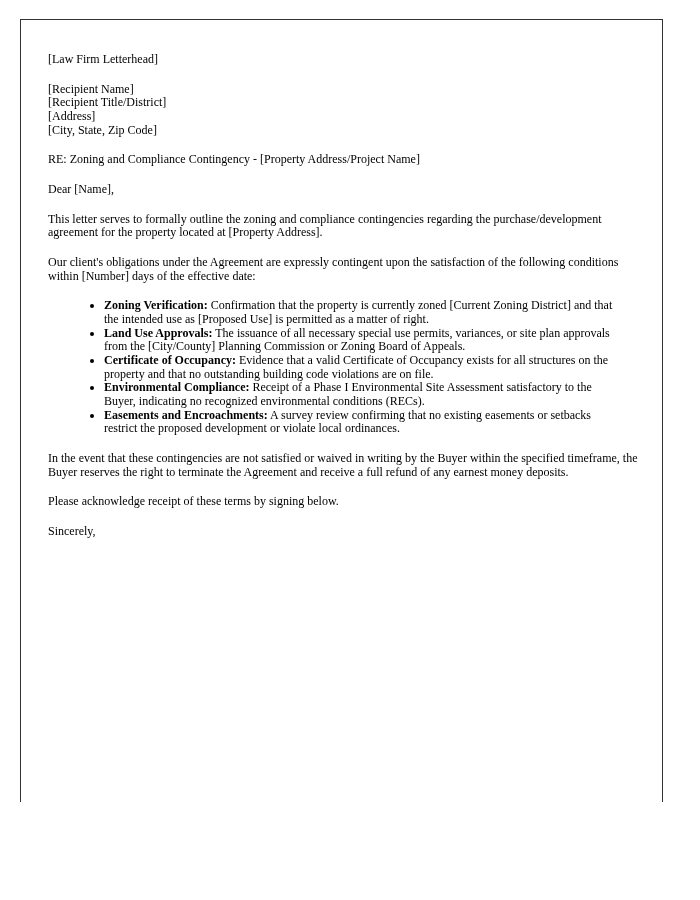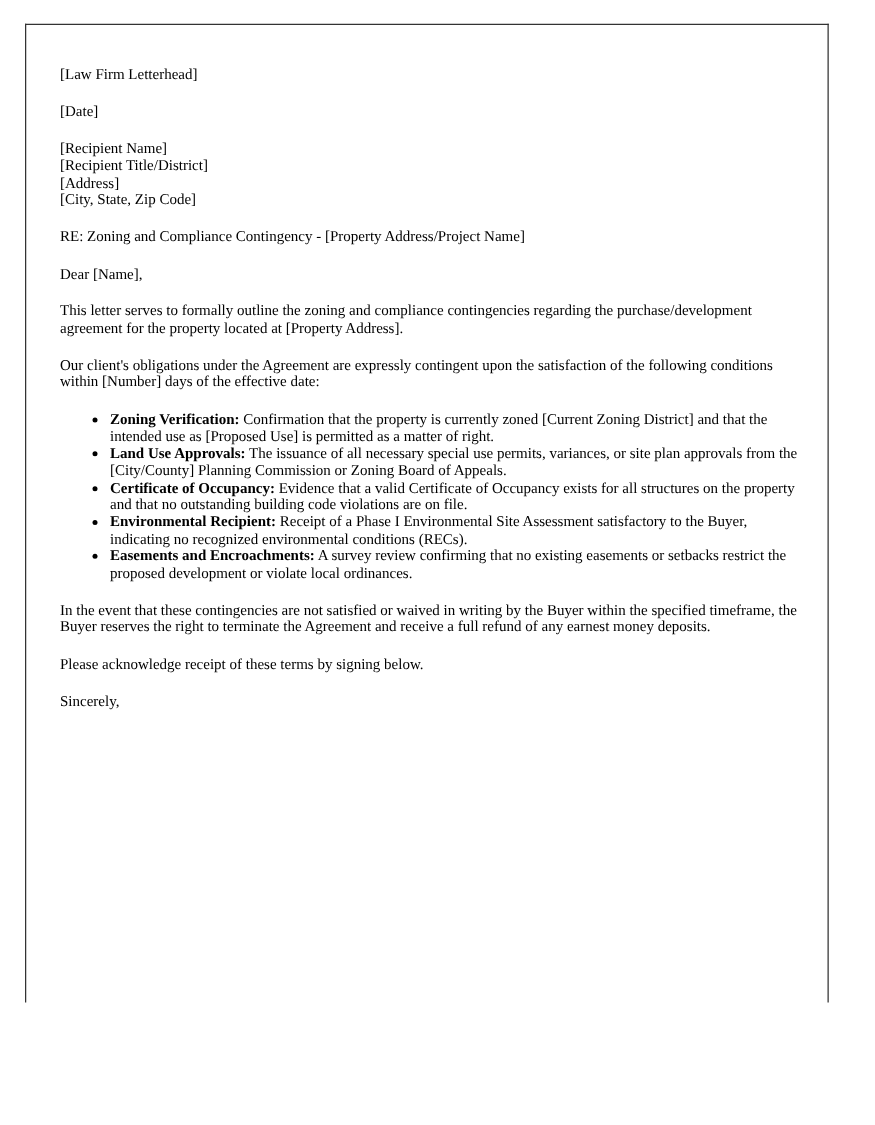--- a/index.html
+++ b/index.html
@@ -34,39 +34,38 @@
     margin: 16px 0;
     padding: 0;
   }
   .addr-block {
     margin: 16px 0;
   }
   .addr-block div {
     margin: 0;
   }
   ul.contingency-list {
-    margin: 16px 0;
+    margin: 16px 16px;
     padding-left: 40px;
     list-style-type: disc;
   }
   ul.contingency-list li {
     margin: 0;
     padding: 0;
   }
   .run-in-label {
     font-weight: bold;
   }
 </style>
 </head>
 <body>
 
 <div class="letter">
   <p>[Law Firm Letterhead]</p>
 
-  <p>[Date]</p>
 
   <div class="addr-block">
     <div>[Recipient Name]</div>
     <div>[Recipient Title/District]</div>
     <div>[Address]</div>
     <div>[City, State, Zip Code]</div>
   </div>
 
   <p>RE: Zoning and Compliance Contingency - [Property Address/Project Name]</p>
 
@@ -80,21 +79,21 @@
     <li>
       <span class="run-in-label">Zoning Verification:</span><span> Confirmation that the property is currently zoned [Current Zoning District] and that the intended use as [Proposed Use] is permitted as a matter of right.</span>
     </li>
     <li>
       <span class="run-in-label">Land Use Approvals:</span><span> The issuance of all necessary special use permits, variances, or site plan approvals from the [City/County] Planning Commission or Zoning Board of Appeals.</span>
     </li>
     <li>
       <span class="run-in-label">Certificate of Occupancy:</span><span> Evidence that a valid Certificate of Occupancy exists for all structures on the property and that no outstanding building code violations are on file.</span>
     </li>
     <li>
-      <span class="run-in-label">Environmental Recipient:</span><span> Receipt of a Phase I Environmental Site Assessment satisfactory to the Buyer, indicating no recognized environmental conditions (RECs).</span>
+      <span class="run-in-label">Environmental Compliance:</span><span> Receipt of a Phase I Environmental Site Assessment satisfactory to the Buyer, indicating no recognized environmental conditions (RECs).</span>
     </li>
     <li>
       <span class="run-in-label">Easements and Encroachments:</span><span> A survey review confirming that no existing easements or setbacks restrict the proposed development or violate local ordinances.</span>
     </li>
   </ul>
 
   <p>In the event that these contingencies are not satisfied or waived in writing by the Buyer within the specified timeframe, the Buyer reserves the right to terminate the Agreement and receive a full refund of any earnest money deposits.</p>
 
   <p>Please acknowledge receipt of these terms by signing below.</p>
 

